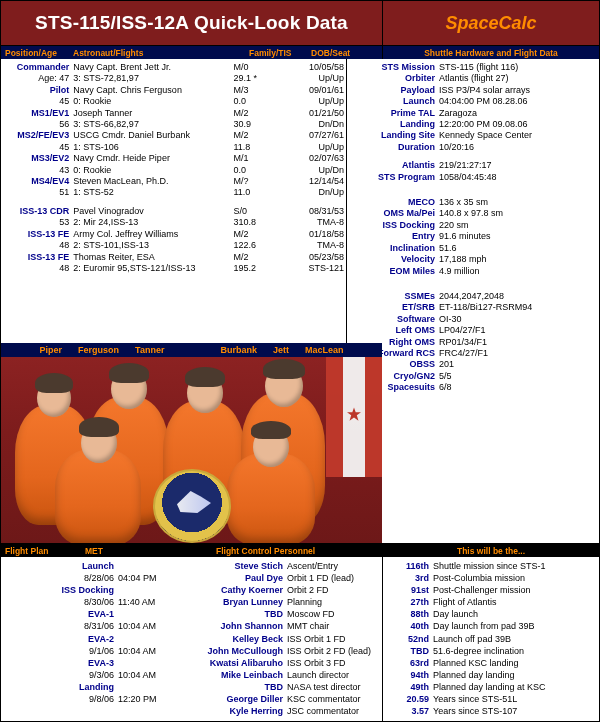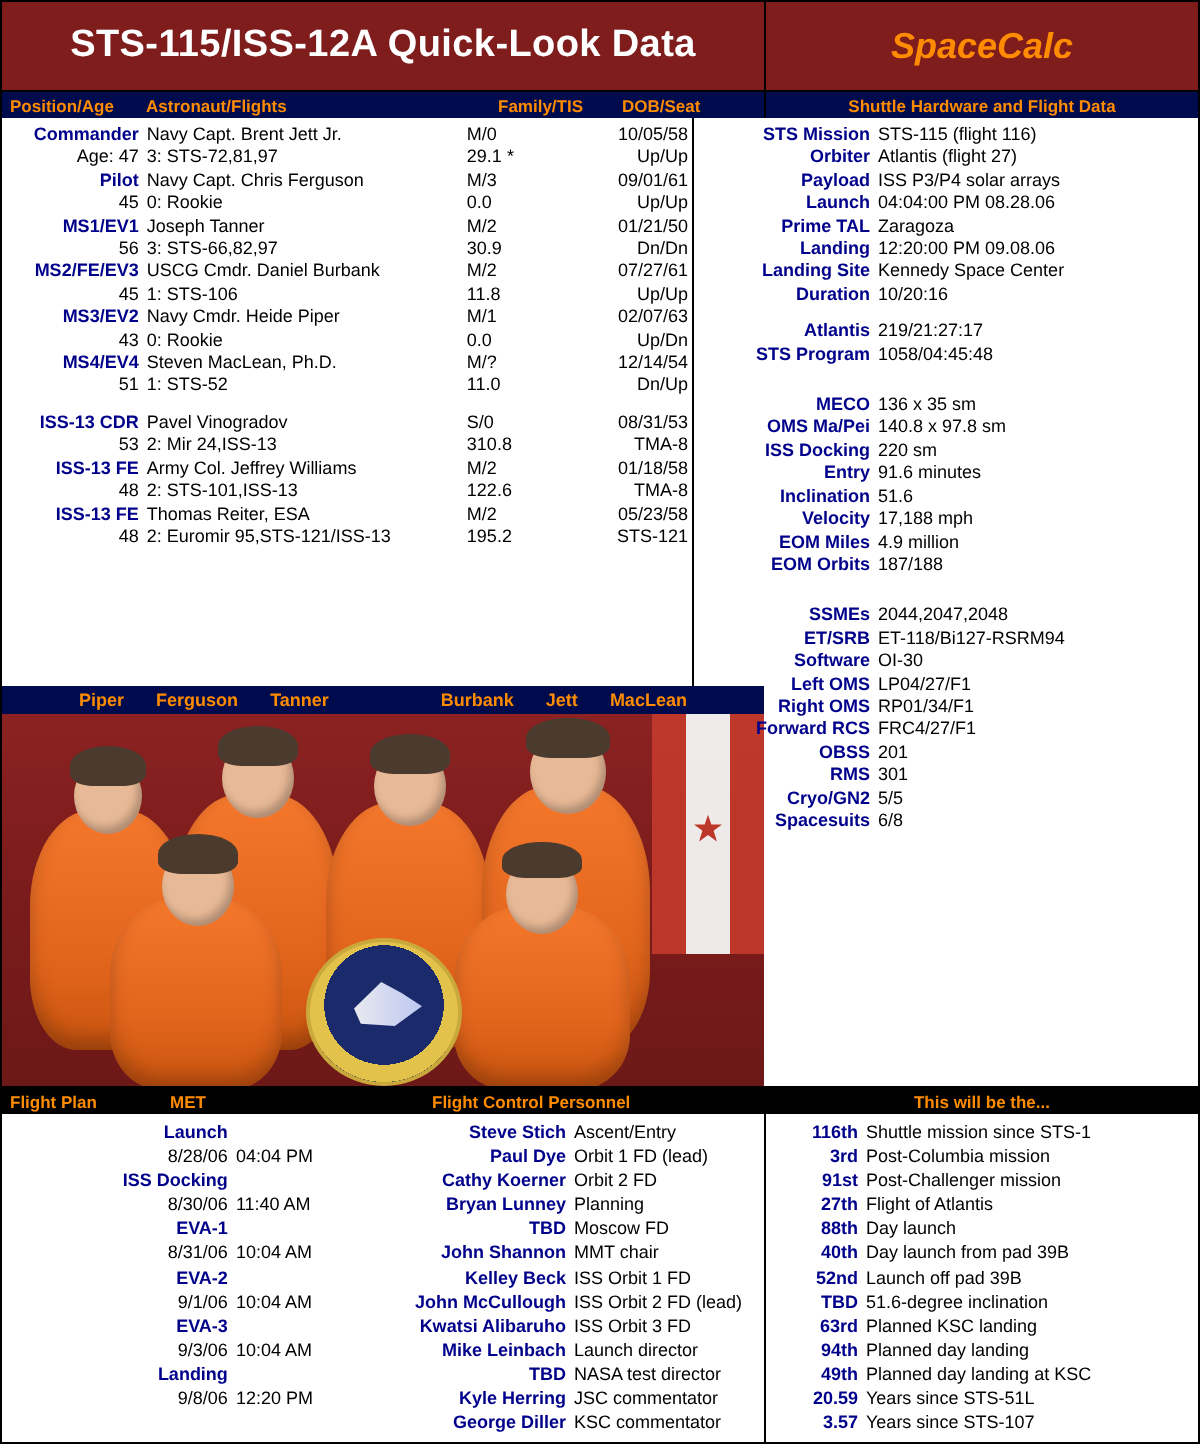--- a/index.html
+++ b/index.html
@@ -557,24 +557,20 @@
               <td class="r-val">51.6</td>
             </tr>
           <tr>
               <td class="r-lbl">Velocity</td>
               <td class="r-val">17,188 mph</td>
             </tr>
           <tr>
               <td class="r-lbl">EOM Miles</td>
               <td class="r-val">4.9 million</td>
             </tr>
-          <tr>
-              <td class="r-lbl">EOM Orbits</td>
-              <td class="r-val">187/188</td>
-            </tr>
           <tr class="spacer">
               <td colspan="2"></td>
             </tr>
           <tr class="spacer">
               <td colspan="2"></td>
             </tr>
           <tr>
               <td class="r-lbl">SSMEs</td>
               <td class="r-val">2044,2047,2048</td>
             </tr>
@@ -594,24 +590,20 @@
               <td class="r-lbl">Right OMS</td>
               <td class="r-val">RP01/34/F1</td>
             </tr>
           <tr>
               <td class="r-lbl">Forward RCS</td>
               <td class="r-val">FRC4/27/F1</td>
             </tr>
           <tr>
               <td class="r-lbl">OBSS</td>
               <td class="r-val">201</td>
-            </tr>
-          <tr>
-              <td class="r-lbl">RMS</td>
-              <td class="r-val">301</td>
             </tr>
           <tr>
               <td class="r-lbl">Cryo/GN2</td>
               <td class="r-val">5/5</td>
             </tr>
           <tr>
               <td class="r-lbl">Spacesuits</td>
               <td class="r-val">6/8</td>
             </tr>
         </tbody>
@@ -725,26 +717,26 @@
             </tr>
           <tr>
               <td class="p-nm">Mike Leinbach</td>
               <td class="p-rl">Launch director</td>
             </tr>
           <tr>
               <td class="p-nm">TBD</td>
               <td class="p-rl">NASA test director</td>
             </tr>
           <tr>
+              <td class="p-nm">George Diller</td>
+              <td class="p-rl">KSC commentator</td>
+            </tr>
+          <tr>
               <td class="p-nm">Kyle Herring</td>
               <td class="p-rl">JSC commentator</td>
-            </tr>
-          <tr>
-              <td class="p-nm">George Diller</td>
-              <td class="p-rl">KSC commentator</td>
             </tr>
         </tbody>
       </table>
     </div>
 
     <div class="bot-right">
       <table class="firsts">
         <tbody>
           <tr>
               <td class="n-num">116th</td>

